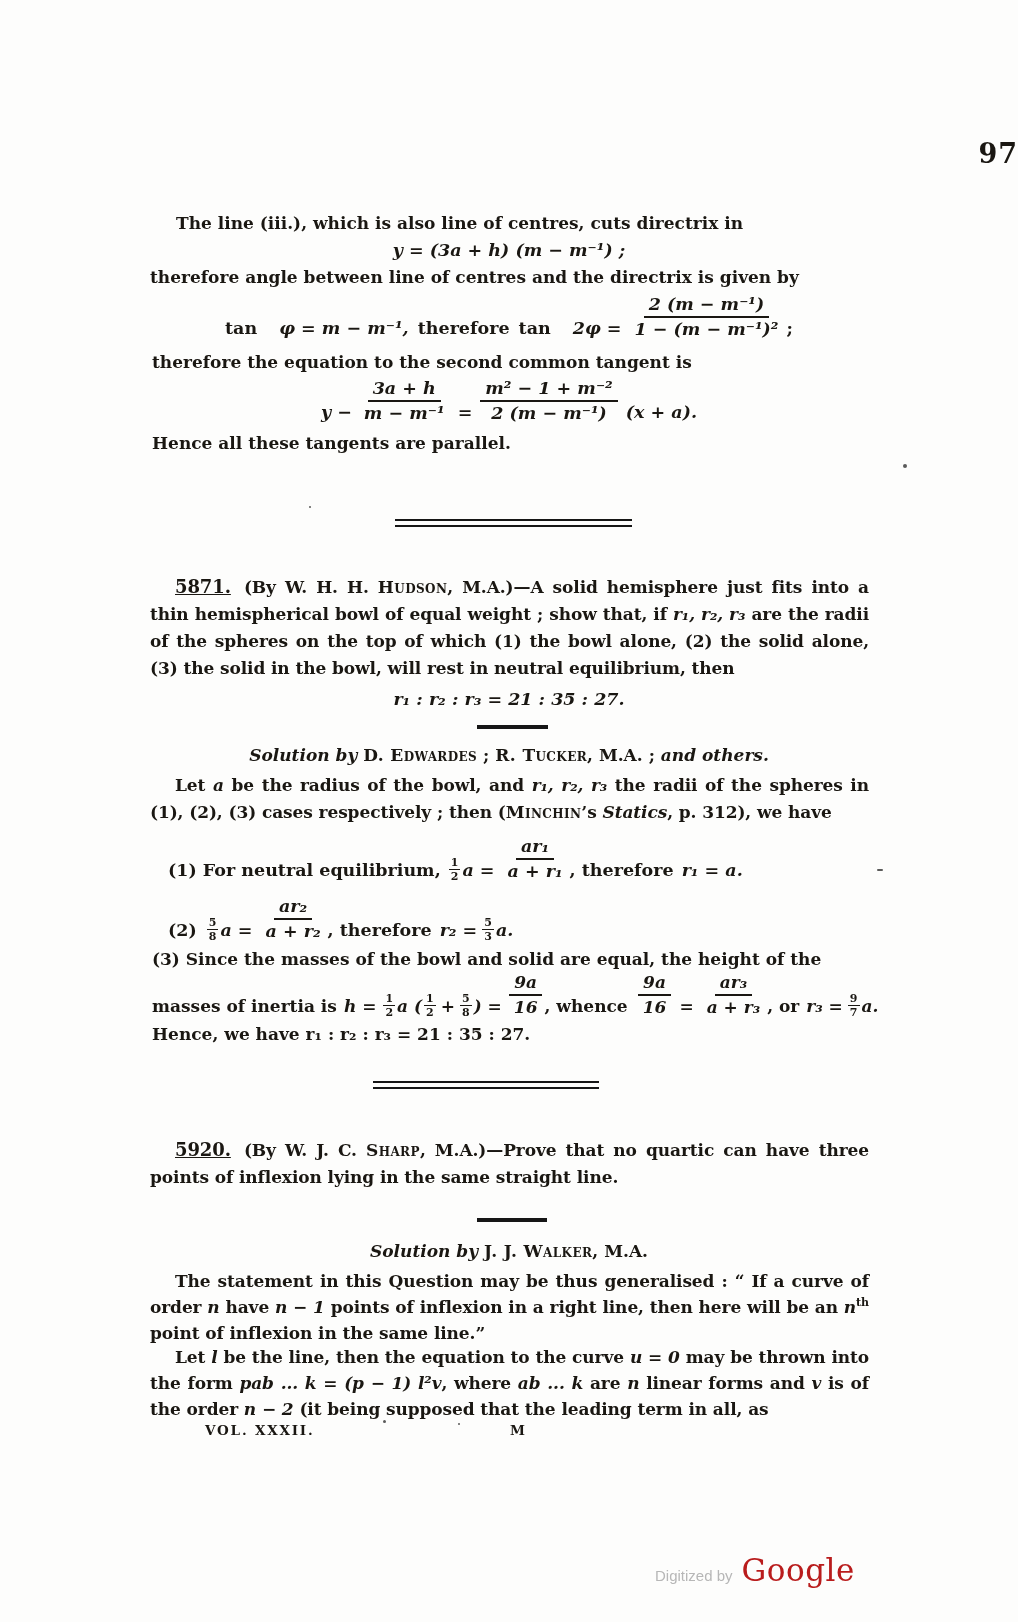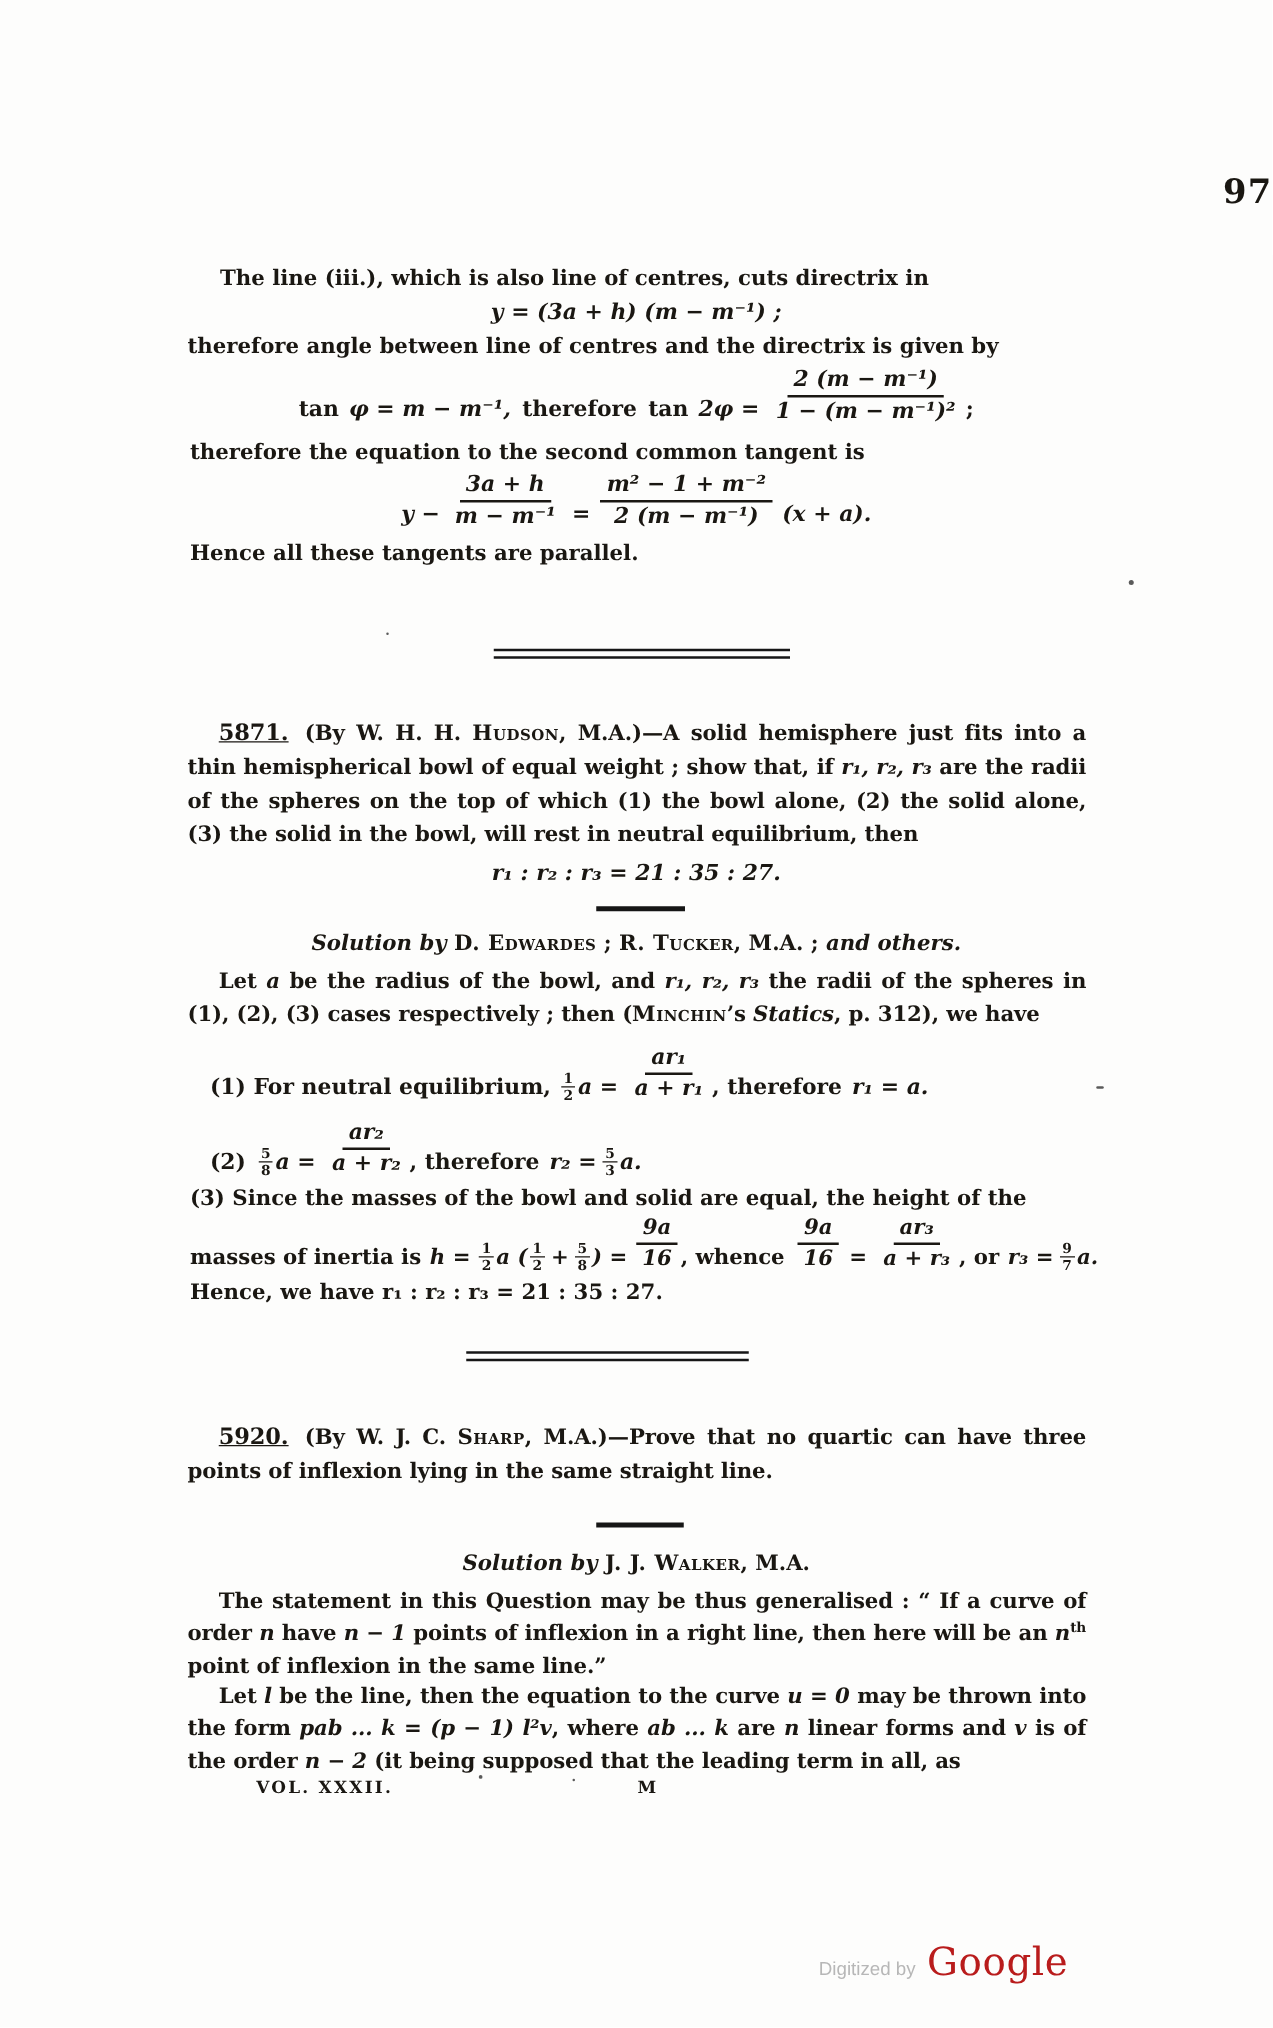--- a/index.html
+++ b/index.html
@@ -28,21 +28,21 @@
   .short-rule{position:absolute;height:3.5px;background:#161616;}
   .qnum{font-size:18px;margin-right:13px;text-decoration:underline;}
   .pageno{position:absolute;top:138px;left:0;width:100%;text-align:right;
           font-size:27px;letter-spacing:1px;}
   .footer-text{position:absolute;font-size:13.5px;letter-spacing:1.8px;}
   .speck{position:absolute;background:#5a5a5a;border-radius:50%;}
   .wm{position:absolute;display:flex;align-items:baseline;gap:9px;}
   .wm-pre{font-family:"Liberation Sans",sans-serif;font-size:15px;color:#b7b7b7;font-weight:normal;}
   .wm-brand{font-family:"DejaVu Serif",serif;font-size:31px;color:#b91c1c;font-weight:normal;letter-spacing:0.5px;}
   sup{font-size:11px;line-height:0;}
-  .ml2{margin-left:2px}.ml3{margin-left:3px}.ml4{margin-left:8px}.ml5{margin-left:5px}
+  .ml2{margin-left:2px}.ml3{margin-left:3px}.ml4{margin-left:22px}.ml5{margin-left:5px}
   .ml7{margin-left:7px}.ml8{margin-left:8px}.ml9{margin-left:9px}.ml10{margin-left:10px}
 </style>
 </head>
 <body>
 
 <div class="sheet">
 
   <div class="pageno">97</div>
 
   <div class="line" style="top:210px;left:176px">The line (iii.), which is also line of centres, cuts directrix in</div>

